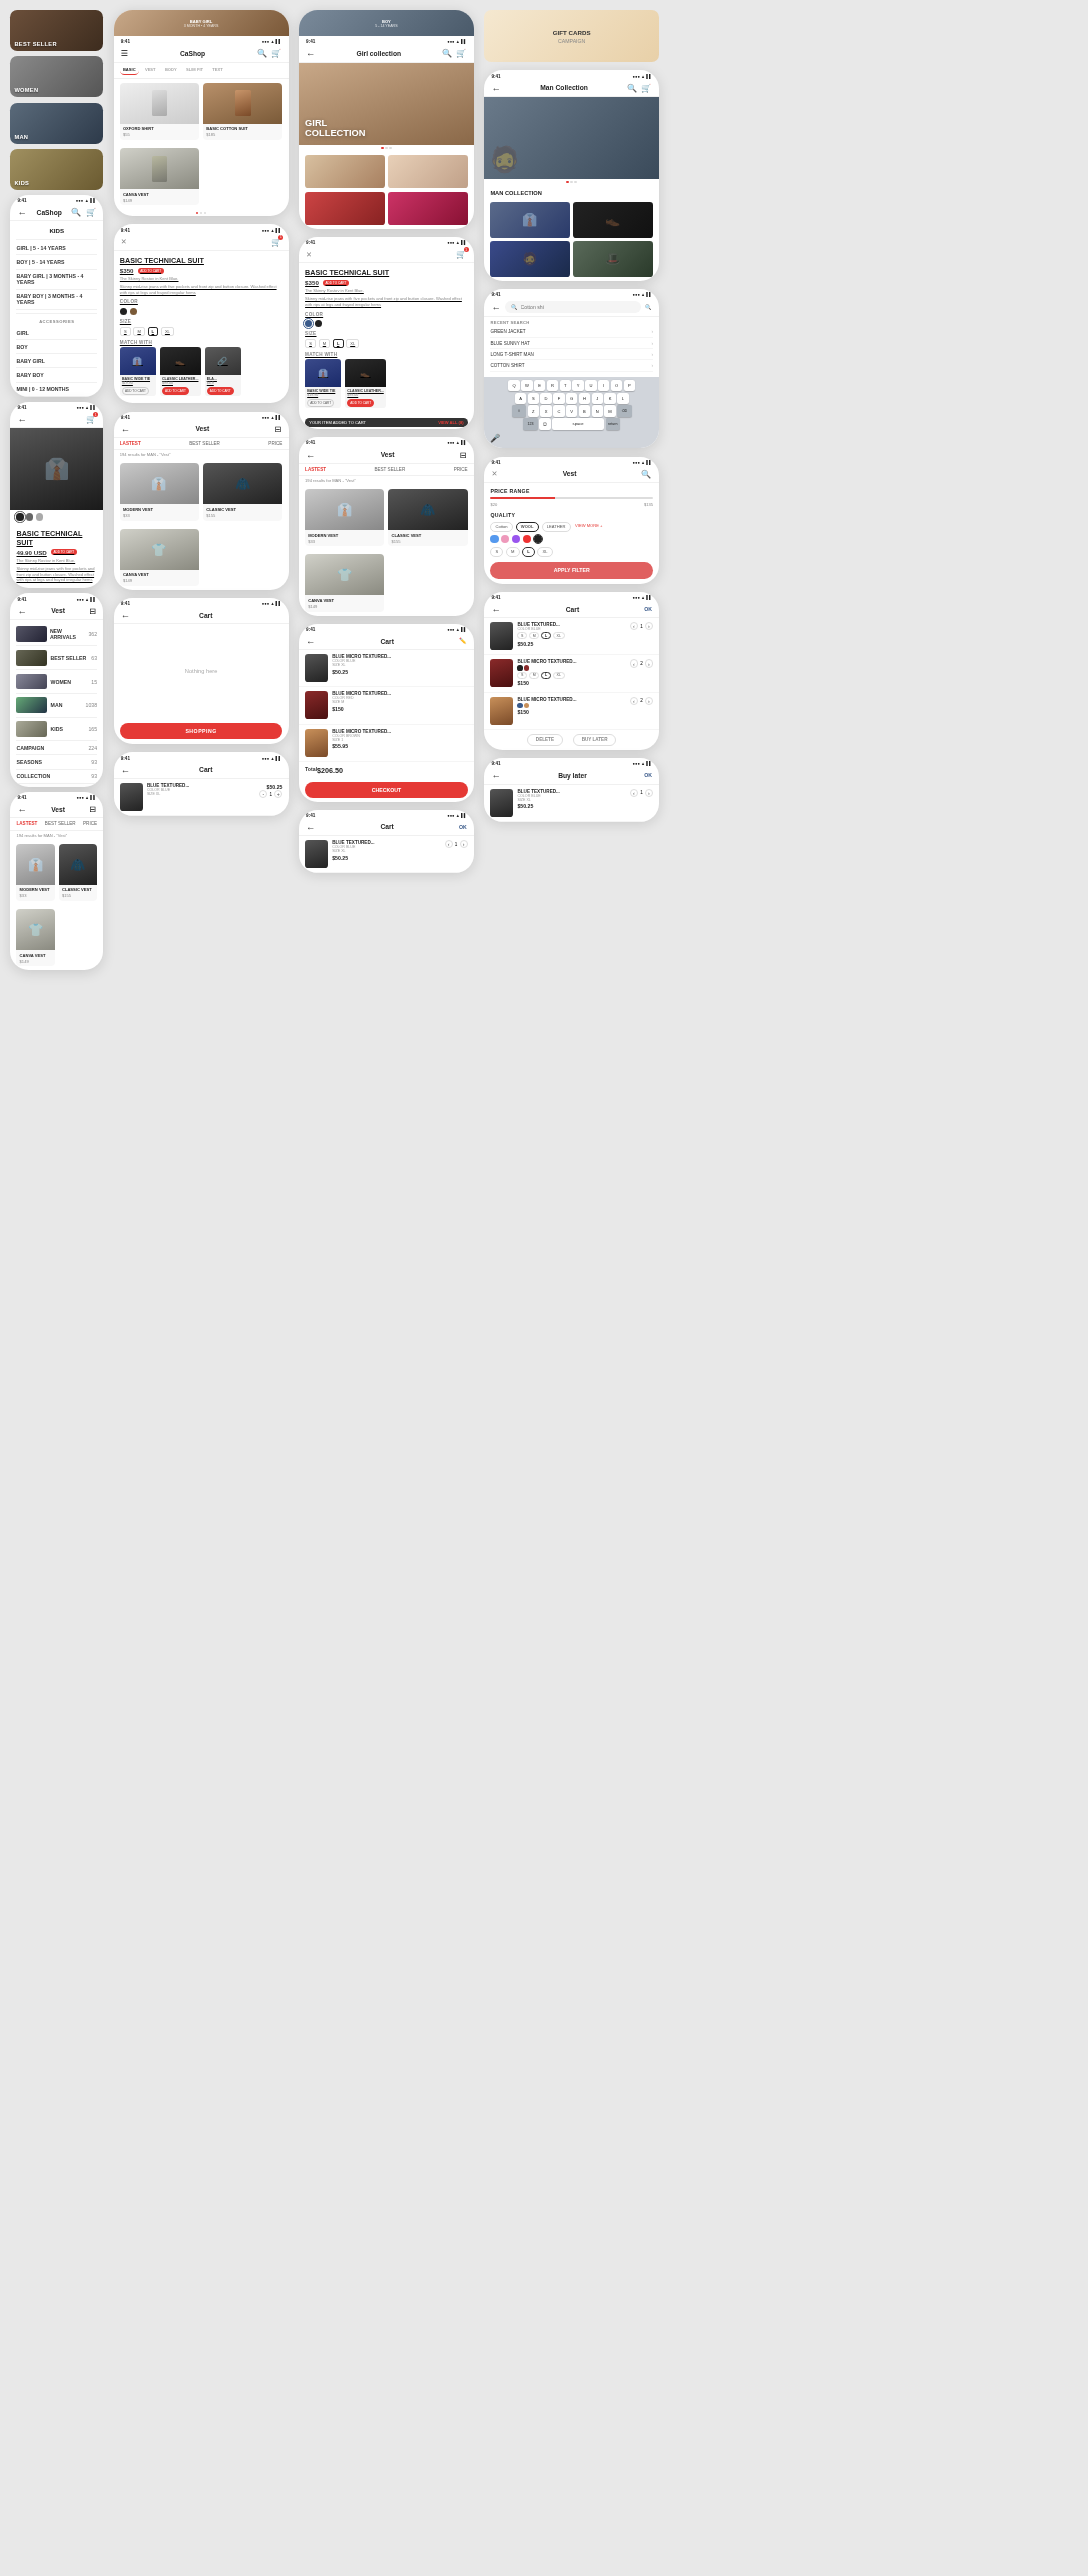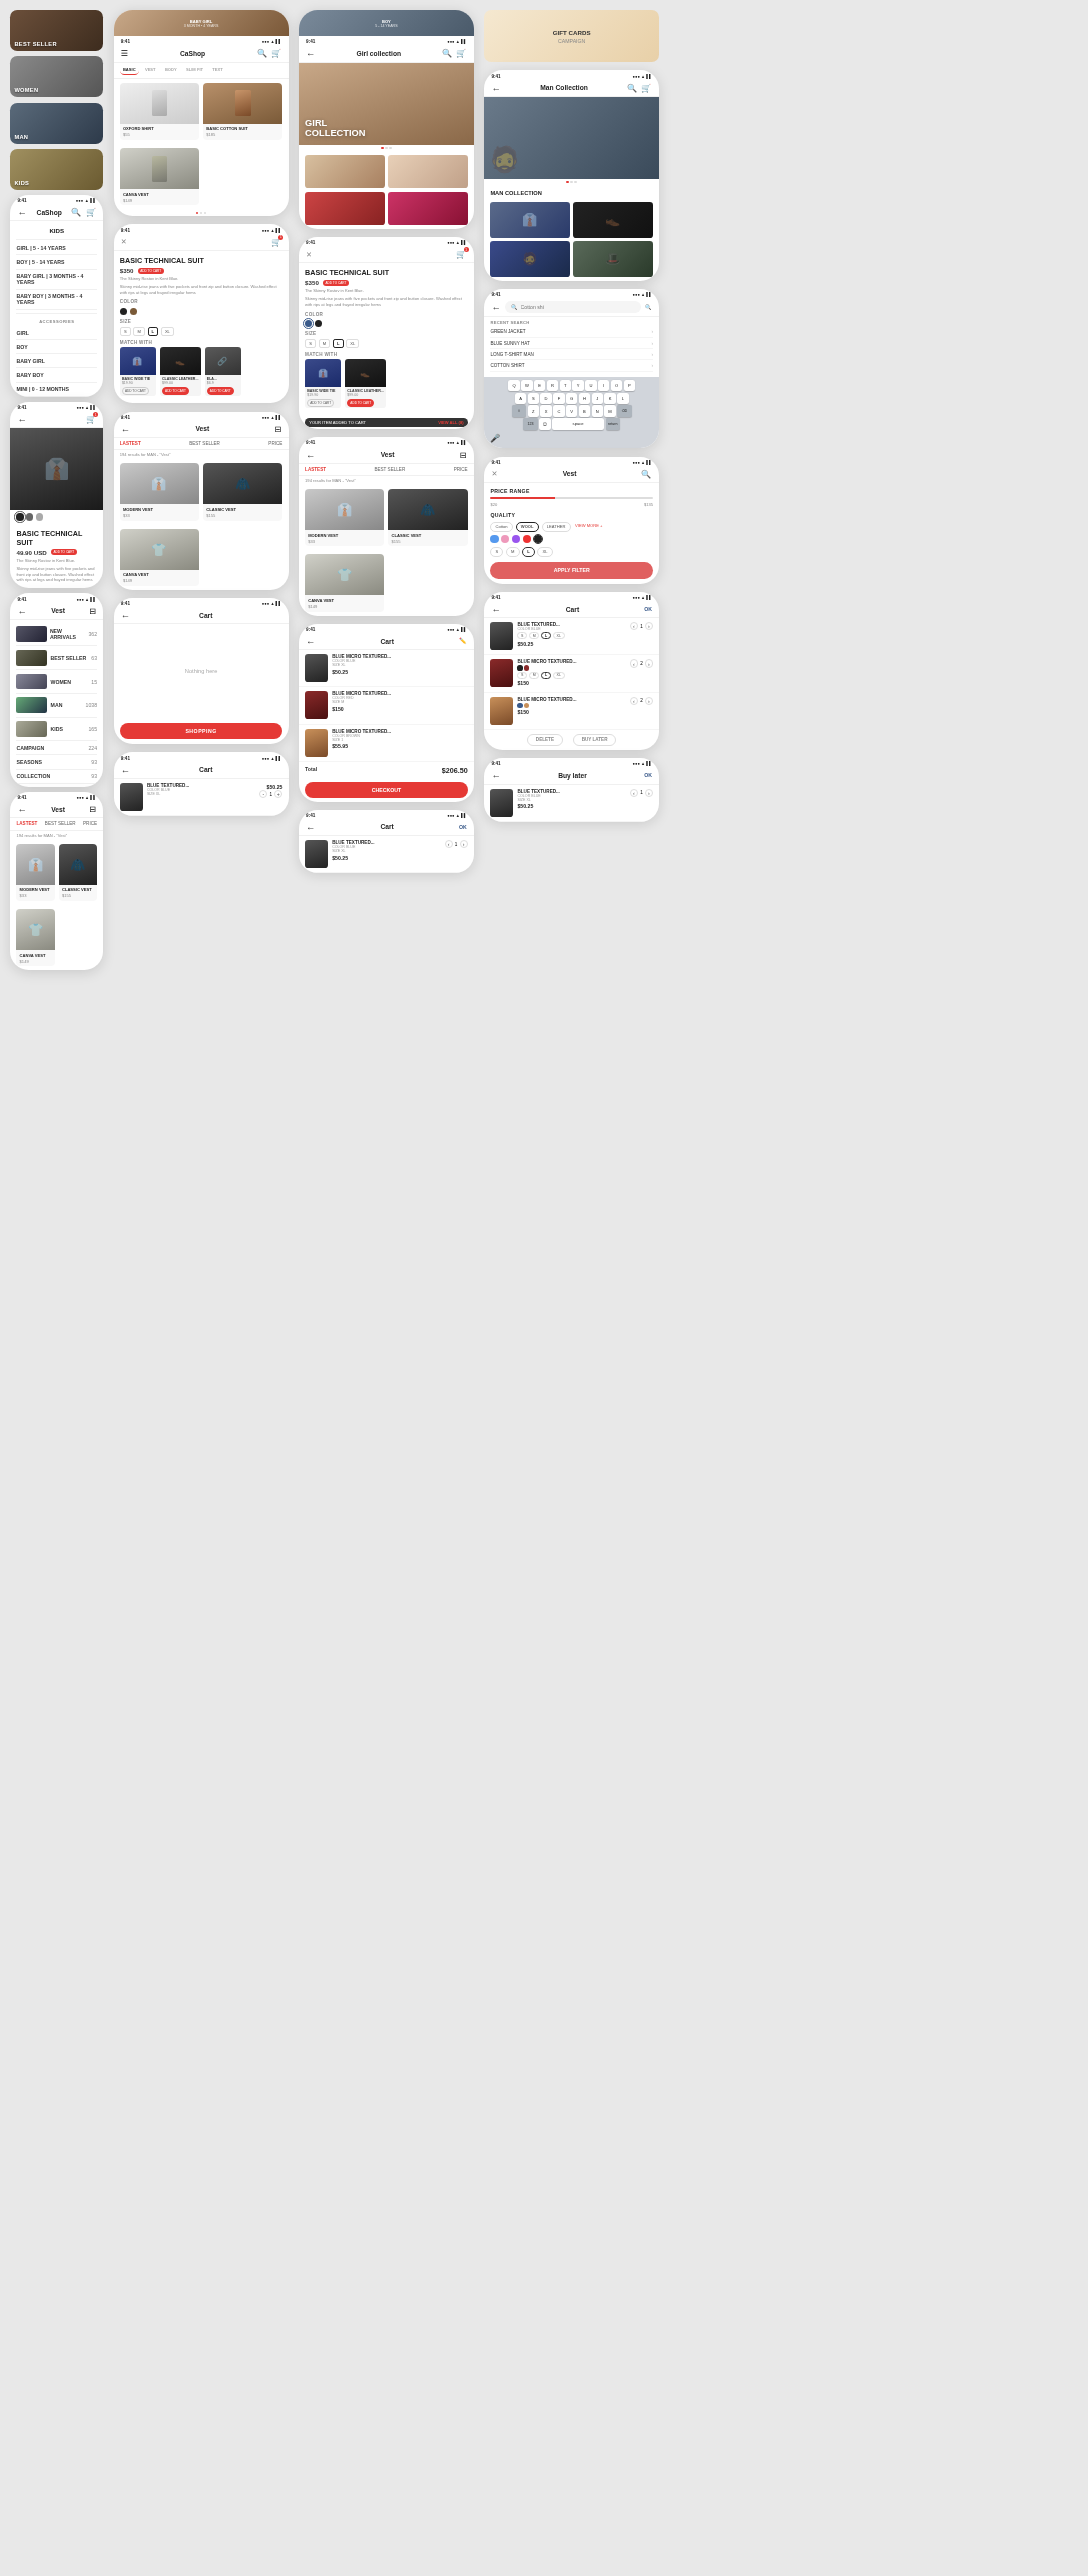--- a/index.html
+++ b/index.html
@@ -153,21 +153,21 @@
       display: flex;
       justify-content: space-between;
       padding: 3.1px 6.2px;
       font-size: 4.6px;
       color: #666;
       border-bottom: 0.5px solid #f0f0f0;
     }
     .filter-active { color: #e53935; font-weight: 700; }
 
     
-    .product-detail { padding: 5.2px 6.2px; }
+    .product-detail { padding: 5.2px 6.2px; text-decoration: underline; }
     .product-detail-name { font-size: 7.2px; font-weight: 700; color: #222; }
     .product-detail-desc { font-size: 4.1px; color: #888; margin-top: 2.1px; line-height: 1.4; }
 
     .color-options { display: flex; gap: 2.6px; margin-top: 3.1px; align-items: center; }
     .color-dot {
       width: 7.2px; height: 7.2px; border-radius: 50%;
     }
     .color-dot.black { background: #222; }
     .color-dot.brown { background: #7a5a38; }
     .color-dot.blue { background: #3a5a8a; }
@@ -265,21 +265,20 @@
     .cart-item-img.suit-dark { background: linear-gradient(160deg, #555, #222); }
     .cart-item-img.dress-wine { background: linear-gradient(160deg, #8a2a2a, #4a1010); }
     .cart-item-img.dress-brown { background: linear-gradient(160deg, #c8905a, #7a4a28); }
     .cart-item-details { flex: 1; }
     .cart-item-name { font-size: 4.6px; font-weight: 700; color: #222; }
     .cart-item-attr { font-size: 3.6px; color: #999; }
     .cart-item-price { font-size: 5.2px; font-weight: 700; color: #222; margin-top: 1.5px; }
 
     .cart-total {
       display: flex;
-      justify-content: space-between;
       padding: 4.1px 6.2px;
       font-size: 5.2px;
       font-weight: 600;
       color: #333;
     }
 
     
     .search-bar {
       display: flex;
       align-items: center;

